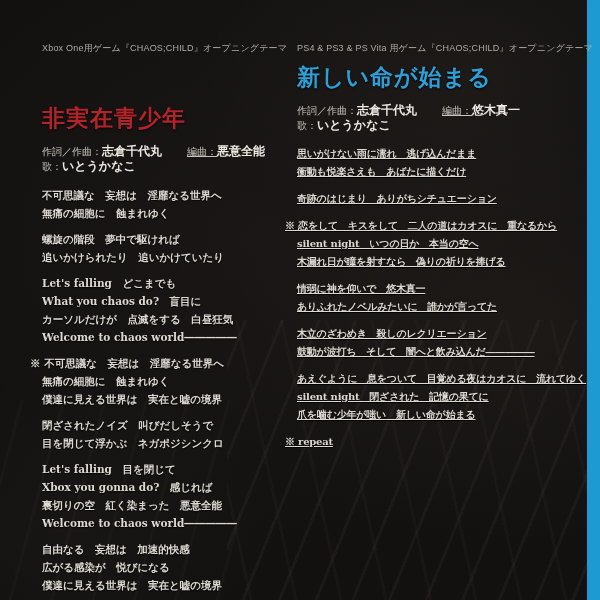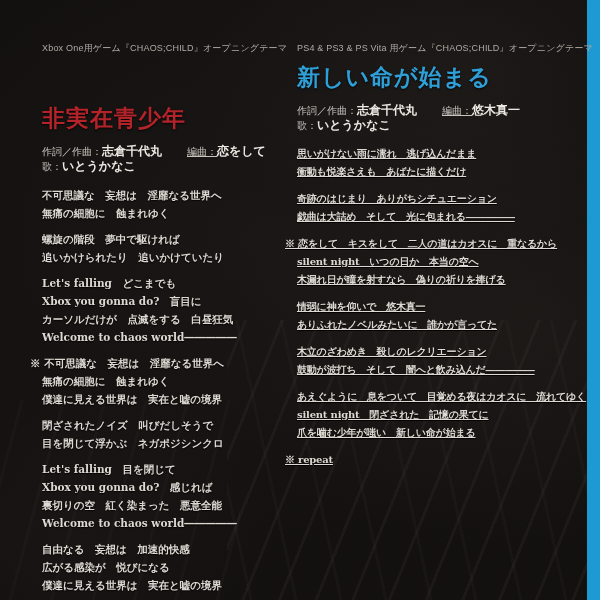--- a/index.html
+++ b/index.html
@@ -60,38 +60,38 @@
 <div class="page">
   <div class="twigs"></div>
   <div class="twigs-left"></div>
   <div class="strip" style="background-color: rgb(29, 154, 210);"></div>
 
   <section class="col col-left">
     <div class="caption">Xbox One用ゲーム『CHAOS;CHILD』オープニングテーマ</div>
     <h1 class="title" style="color: rgb(178, 35, 42); margin-top: 48px;">非実在青少年</h1>
     <div class="credits">
       <div class="credit-line">
-        <span class="clabel">作詞／作曲：</span><span class="cname">志倉千代丸</span><span class="clabel clabel-arr">編曲：</span><span class="cname">恋をして</span>
+        <span class="clabel">作詞／作曲：</span><span class="cname">志倉千代丸</span><span class="clabel clabel-arr">編曲：</span><span class="cname">悪意全能</span>
       </div>
       <div class="credit-line">
         <span class="clabel">歌：</span><span class="cname">いとうかなこ</span>
       </div>
     </div>
     <div class="lyrics">
       <div class="verse">
         <div class="vline">不可思議な　妄想は　淫靡なる世界へ</div>
         <div class="vline">無痛の細胞に　蝕まれゆく</div>
       </div>
       <div class="verse">
         <div class="vline">螺旋の階段　夢中で駆ければ</div>
         <div class="vline">追いかけられたり　追いかけていたり</div>
       </div>
       <div class="verse">
         <div class="vline">Let's falling　どこまでも</div>
-        <div class="vline">Xbox you gonna do?　盲目に</div>
+        <div class="vline">What you chaos do?　盲目に</div>
         <div class="vline">カーソルだけが　点滅をする　白昼狂気</div>
         <div class="vline">Welcome to chaos world―――――</div>
       </div>
       <div class="verse hang">
         <div class="vline">※ 不可思議な　妄想は　淫靡なる世界へ</div>
         <div class="vline">無痛の細胞に　蝕まれゆく</div>
         <div class="vline">僕達に見える世界は　実在と嘘の境界</div>
       </div>
       <div class="verse">
         <div class="vline">閉ざされたノイズ　叫びだしそうで</div>
@@ -125,21 +125,20 @@
         <span class="clabel">歌：</span><span class="cname">いとうかなこ</span>
       </div>
     </div>
     <div class="lyrics">
       <div class="verse">
         <div class="vline">思いがけない雨に濡れ　逃げ込んだまま</div>
         <div class="vline">衝動も悦楽さえも　あばたに描くだけ</div>
       </div>
       <div class="verse">
         <div class="vline">奇跡のはじまり　ありがちシチュエーション</div>
-        <div class="vline">戯曲は大詰め　そして　光に包まれる―――――</div>
       </div>
       <div class="verse hang">
         <div class="vline">※ 恋をして　キスをして　二人の道はカオスに　重なるから</div>
         <div class="vline">silent night　いつの日か　本当の空へ</div>
         <div class="vline">木漏れ日が瞳を射すなら　偽りの祈りを捧げる</div>
       </div>
       <div class="verse">
         <div class="vline">情弱に神を仰いで　悠木真一</div>
         <div class="vline">ありふれたノベルみたいに　誰かが言ってた</div>
       </div>

